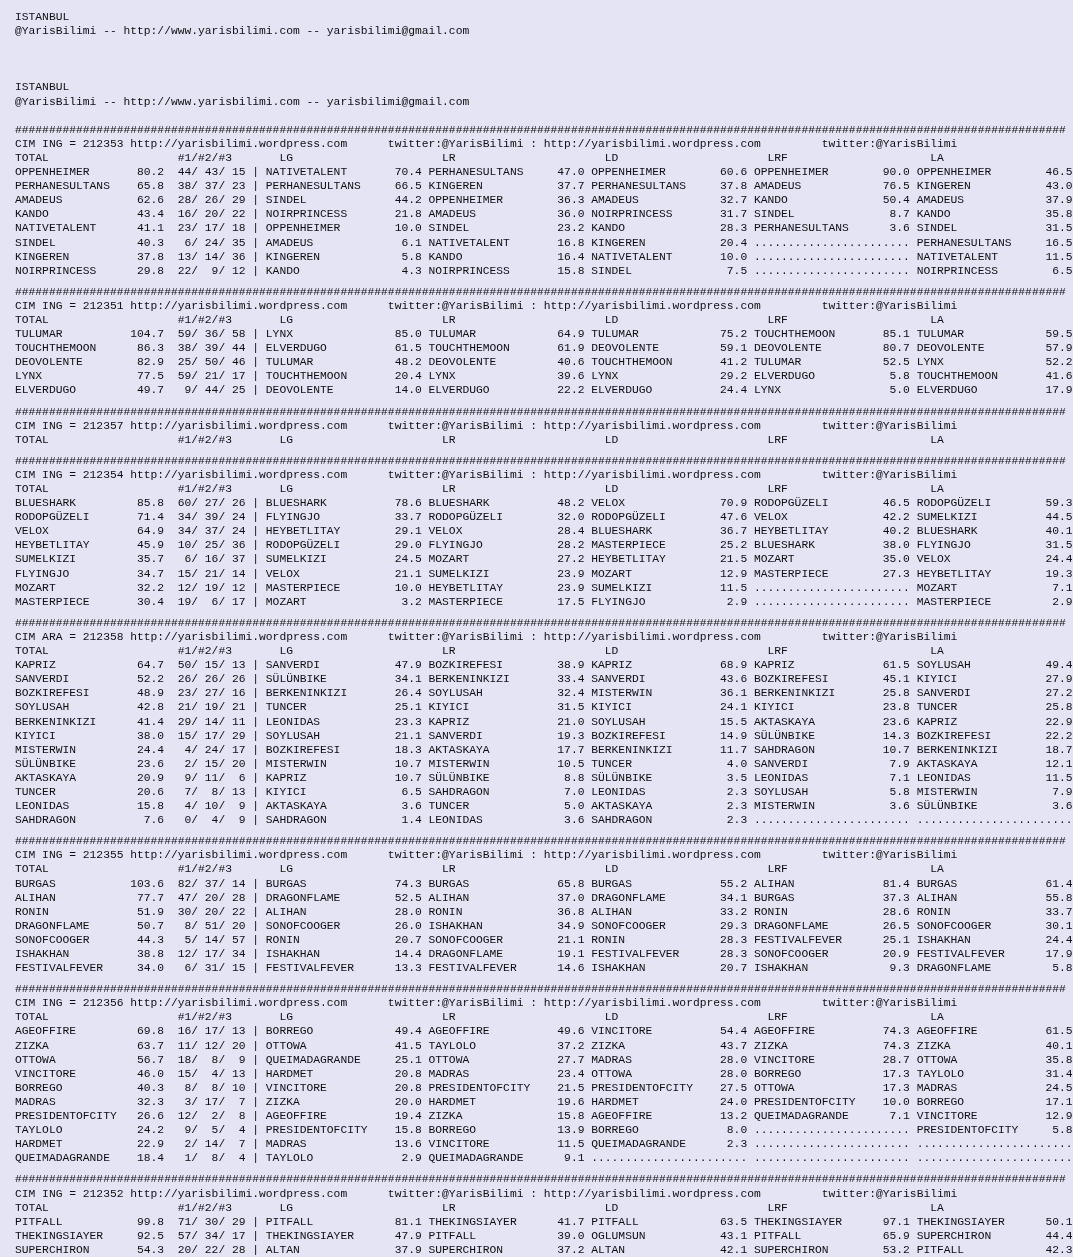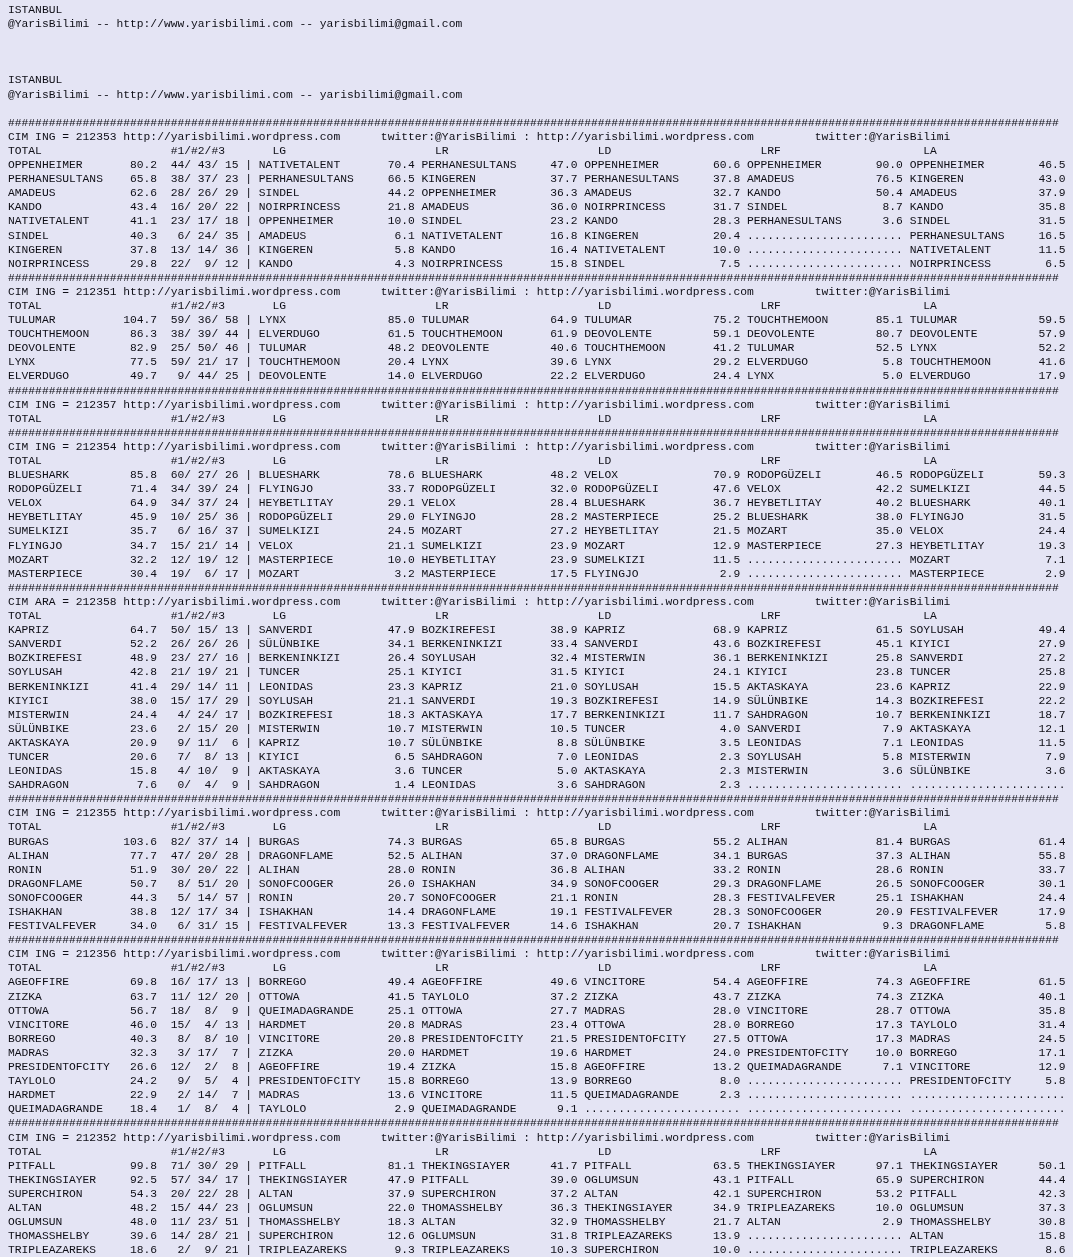--- a/index.html
+++ b/index.html
@@ -3,21 +3,21 @@
 <meta charset="utf-8">
 <style>
   html, body {
     margin: 0;
     padding: 0;
     width: 1073px;
     height: 1257px;
     overflow: hidden;
   }
   pre.mono {
-    margin: 0;
+    margin: 7px;
     padding: 0 0 0 8px;
     font-family: "Liberation Mono", "DejaVu Sans Mono", monospace;
     font-size: 11.3px;
     line-height: 14.1px;
     white-space: pre;
   }
   #page-header-block {
     padding-top: 3px;
     margin-bottom: 14.1px; 
   }

